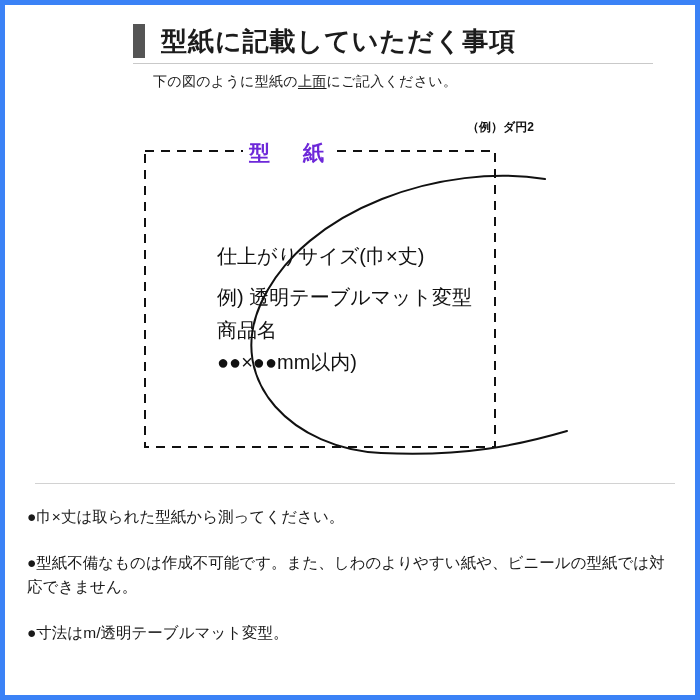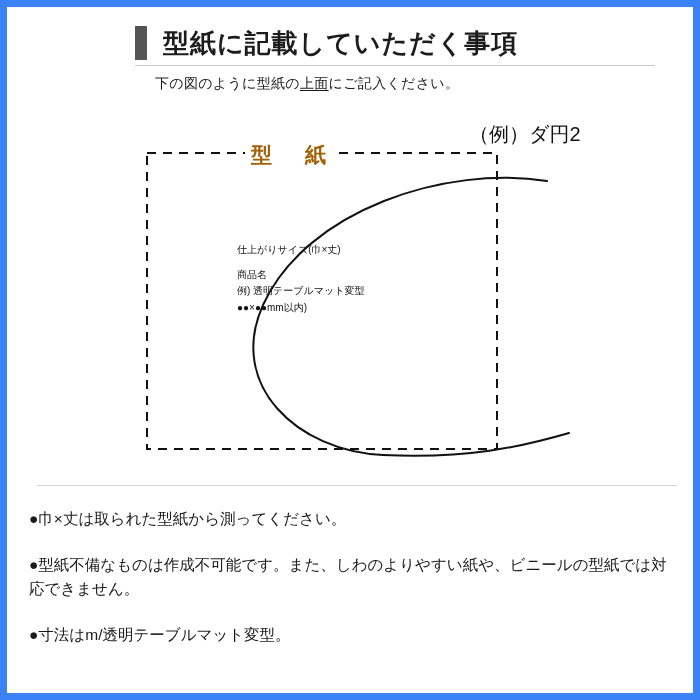--- a/index.html
+++ b/index.html
@@ -14,21 +14,21 @@
     color: #1a1a1a;
     position: relative;
     overflow: hidden;
   }
   .page {
     position: absolute;
     left: 0; top: 0;
     width: 700px;
     height: 700px;
     box-sizing: border-box;
-    border: 7px solid #3b82f6;
+    border: 5px solid #3b82f6;
     background: #fff;
   }
 
   
   .header {
     position: absolute;
     left: 0;
     top: 14px;
     width: 700px;
     height: 44px;
@@ -85,39 +85,39 @@
   .diagram svg {
     display: block;
   }
   .katagami-label {
     position: absolute;
     left: 128px;
     top: 24px;
     font-size: 21px;
     font-weight: bold;
     letter-spacing: 6px;
-    color: #a16207;
+    color: #6d28d9;
     background: #fff;
     padding: 0 6px;
     white-space: nowrap;
   }
   .rei-label {
     position: absolute;
     left: 352px;
     top: 4px;
-    font-size: 20px;
-    font-weight: normal;
+    font-size: 12px;
+    font-weight: bold;
     color: #111;
     white-space: nowrap;
   }
   .inner-text {
     position: absolute;
-    left: 120px;
+    left: 102px;
     top: 125px;
-    font-size: 10px;
+    font-size: 20px;
     line-height: 1.62;
     color: #111;
     white-space: nowrap;
   }
   .inner-text .gap {
     display: block;
     height: 9px;
   }
 
   
@@ -164,22 +164,22 @@
 
       <rect x="30" y="36" width="350" height="296" fill="none" stroke="#111" stroke-width="2" stroke-dasharray="9,7"></rect>
 
       <path d="M 430 64 C 330 48, 190 92, 146 188 C 110 268, 180 334, 266 338 C 350 342, 404 330, 452 316" fill="none" stroke="#111" stroke-width="2" stroke-linecap="round"></path>
     </svg>
     <div class="katagami-label">型　紙</div>
     <div class="rei-label">（例）ダ円2</div>
     <div class="inner-text">
       <div>仕上がりサイズ(巾×丈)</div>
       <span class="gap"></span>
+      <div>例) 透明テーブルマット変型</div>
       <div>商品名</div>
-      <div>例) 透明テーブルマット変型</div>
       <div>●●×●●mm以内)</div>
     </div>
   </div>
 
   <div class="mid-rule"></div>
 
   <div class="notes">
     <div class="note">●巾×丈は取られた型紙から測ってください。</div>
     <div class="note">●型紙不備なものは作成不可能です。また、しわのよりやすい紙や、ビニールの型紙では対応できません。</div>
     <div class="note">●寸法はm/透明テーブルマット変型。</div>

